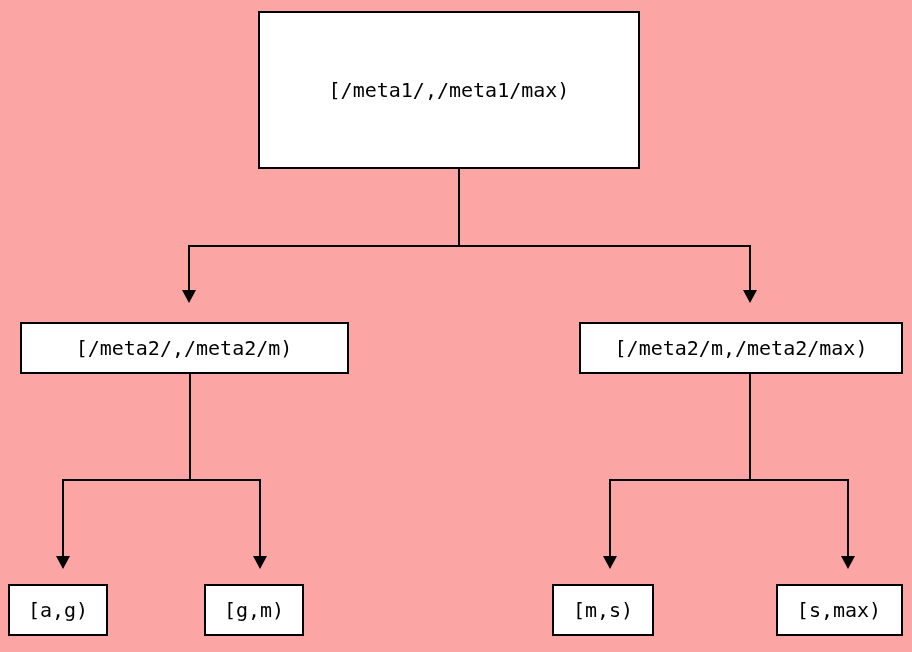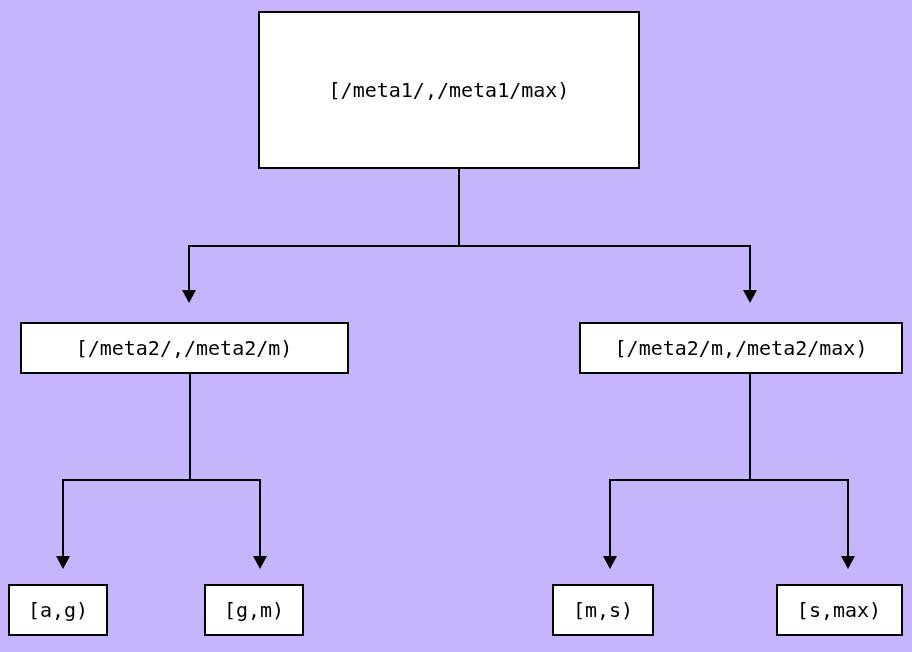--- a/index.html
+++ b/index.html
@@ -10,21 +10,21 @@
   body {
     width: 912px;
     height: 652px;
     font-family: "DejaVu Sans Mono", "Liberation Mono", monospace;
     overflow: hidden;
   }
   #diagram-root {
     position: relative;
     width: 912px;
     height: 652px;
-    background: #c4b5fd;
+    background: #fca5a5;
   }
   svg#tree-svg {
     display: block;
     width: 912px;
     height: 652px;
   }
   .node-box {
     fill: #ffffff;
     stroke: #000000;
     stroke-width: 2;

